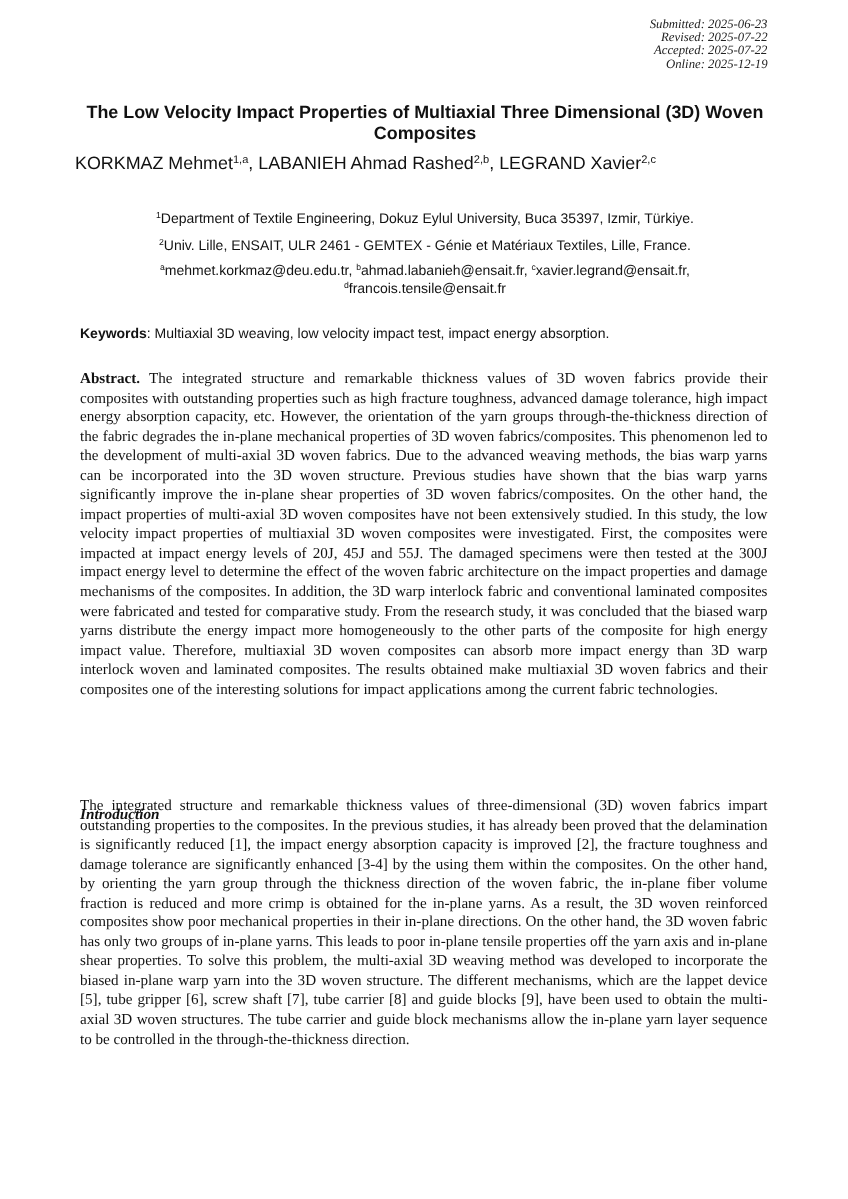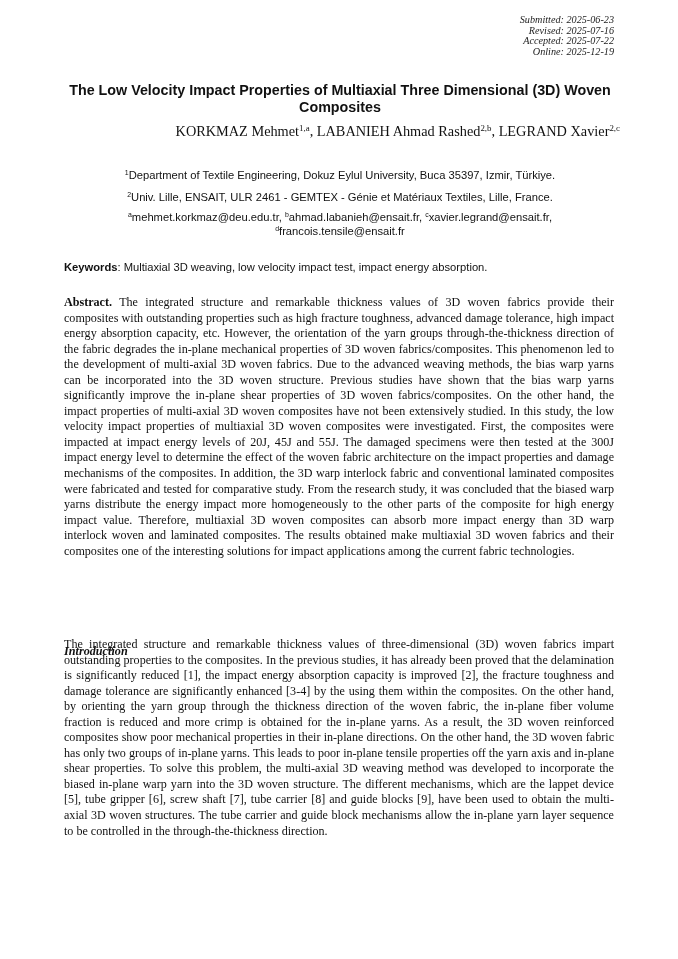--- a/index.html
+++ b/index.html
@@ -1,21 +1,21 @@
 <!DOCTYPE html>
 <html><head>
   <meta charset="utf-8">
   <style>
     html, body { margin: 0; padding: 0; background: #ffffff; }
     body { width: 678px; height: 959px; position: relative; overflow: hidden; color: #111; }
     .page { position: absolute; left: 0; top: 0; width: 678px; height: 959px; }
     .hdr-left { position: absolute; left: 62px; top: 15px; font-family: "Liberation Serif", serif; font-style: italic; font-size: 10.2px; line-height: 10.6px; color: #222; }
     .hdr-right { position: absolute; right: 64px; top: 15px; text-align: right; font-family: "Liberation Serif", serif; font-style: italic; font-size: 10.2px; line-height: 10.6px; color: #222; margin-left: 32px; }
     .title { position: absolute; left: 60px; width: 560px; top: 82px; text-align: center; font-family: "Liberation Sans", sans-serif; font-weight: bold; font-size: 14.3px; line-height: 17px; }
-    .authors { position: absolute; left: 60px; width: 560px; top: 122px; text-align: right; font-family: Liberation Serif, serif; font-size: 14.3px; line-height: 18.5px; }
+    .authors { position: absolute; left: 60px; width: 560px; top: 122px; text-align: left; font-family: Liberation Sans, sans-serif; font-size: 14.3px; line-height: 18.5px; }
     .authors sup, .affil sup { font-size: 0.62em; vertical-align: 0.55em; line-height: 0; }
     .affil { position: absolute; left: 60px; width: 560px; text-align: center; font-family: "Liberation Sans", sans-serif; font-size: 11.2px; line-height: 13.5px; }
     .aff1 { top: 169px; }
     .aff2 { top: 191px; }
     .emails { top: 211px; }
     .keywords { position: absolute; left: 64px; top: 260px; font-family: "Liberation Sans", sans-serif; font-size: 11.2px; line-height: 14px; }
     .keywords b { font-weight: bold; }
     .body-text { position: absolute; left: 64px; width: 550px; font-family: "Liberation Serif", serif; font-size: 12.1px; line-height: 15.55px; text-align: justify; hyphens: none; }
     .abstract { top: 295px; }
     .abstract b { font-weight: bold; }
@@ -23,21 +23,21 @@
     .intro { top: 637px; }
   </style>
 </head>
 <body>
 
 <div class="page">
 
 
   <div class="hdr-right">
     <div>Submitted: 2025-06-23</div>
-    <div>Revised: 2025-07-16</div>
+    <div>Revised: 2025-07-22</div>
     <div>Accepted: 2025-07-22</div>
     <div>Online: 2025-12-19</div>
   </div>
 
   <div class="title">The Low Velocity Impact Properties of Multiaxial Three Dimensional (3D) Woven Composites</div>
 
   <div class="authors">
     <span><span>KORKMAZ Mehmet</span><sup>1,a</sup><span>, </span></span><span><span>LABANIEH Ahmad Rashed</span><sup>2,b</sup><span>, </span></span><span><span>LEGRAND Xavier</span><sup>2,c</sup></span><br>
   </div>
 

